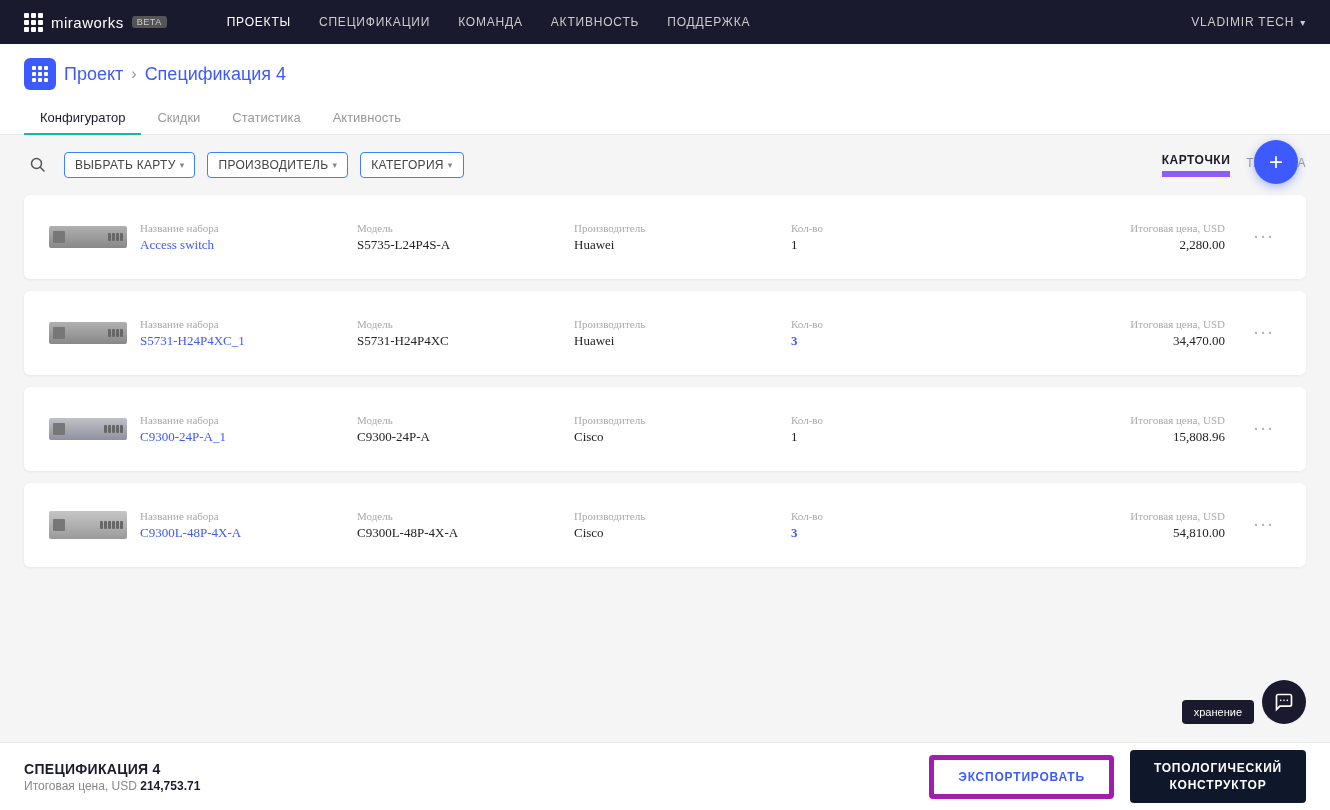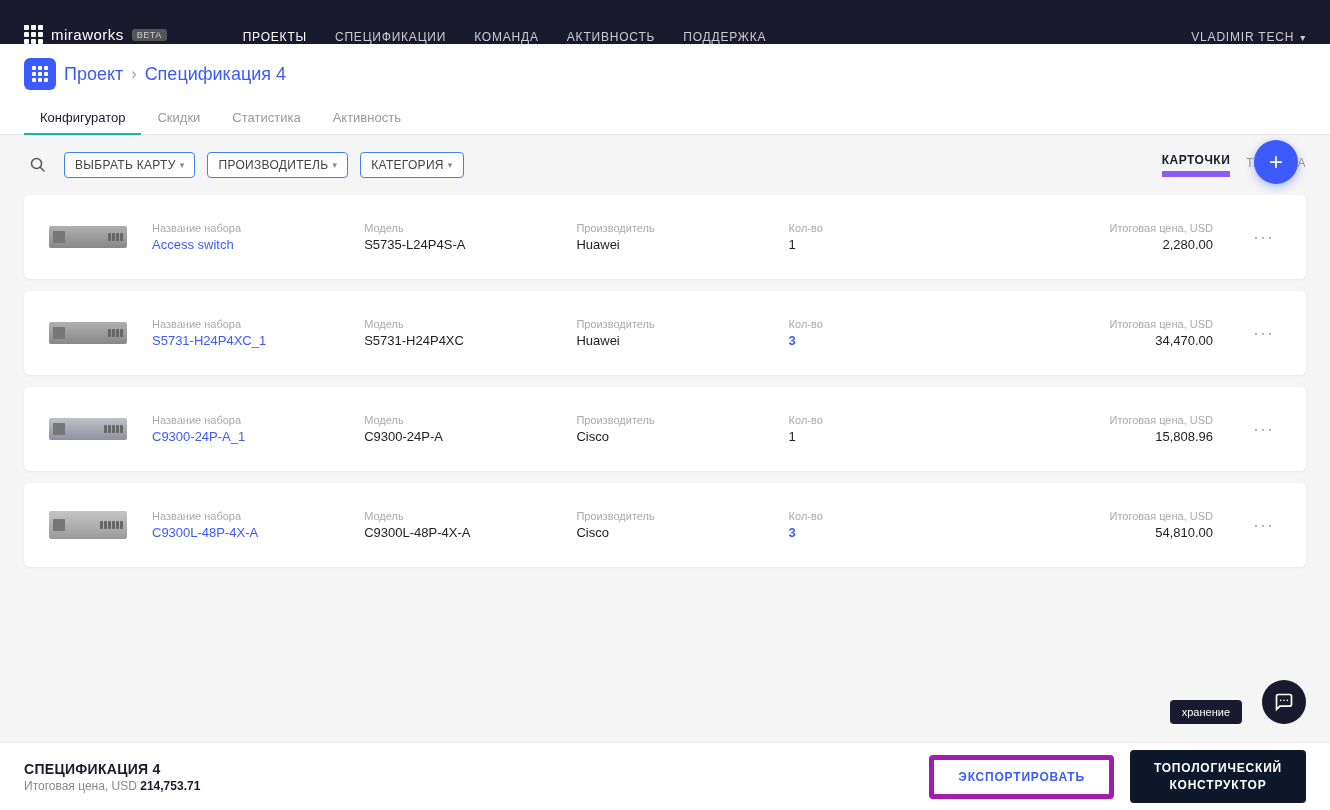--- a/index.html
+++ b/index.html
@@ -3,23 +3,23 @@
   <meta charset="utf-8">
   <style>
     * { box-sizing: border-box; margin: 0; padding: 0; }
     body { font-family: -apple-system, BlinkMacSystemFont, 'Segoe UI', Arial, sans-serif; background: #f5f5f5; min-height: 810px; }
 
     
     .topnav {
       background: #1a1a2e;
       height: 44px;
       display: flex;
-      align-items: flex-end;
+      align-items: center;
       padding: 0 24px;
-      gap: 44px;
+      gap: 28px;
     }
     .topnav-logo {
       display: flex;
       align-items: center;
       gap: 8px;
       color: #fff;
       font-size: 15px;
       font-weight: 500;
       letter-spacing: 0.5px;
     }
@@ -181,22 +181,23 @@
     }
 
     
     .card {
       background: #fff;
       border-radius: 6px;
       margin-bottom: 12px;
       padding: 20px 24px;
       display: flex;
       align-items: center;
-      gap: 24px;
+      gap: 12px;
       box-shadow: 0 1px 3px rgba(0,0,0,0.06);
+      font-family: Liberation Serif, serif;
     }
     .card-image {
       width: 80px;
       min-width: 80px;
       height: 44px;
       display: flex;
       align-items: center;
       justify-content: center;
     }
     .device-img {
@@ -306,21 +307,21 @@
       color: #fff;
       font-size: 18px;
       cursor: pointer;
       z-index: 100;
     }
 
     
     .save-toast {
       position: fixed;
       bottom: 86px;
-      right: 88px;
+      right: 76px;
       background: #1a1a2e;
       color: #fff;
       font-size: 11px;
       padding: 6px 12px;
       border-radius: 4px;
       z-index: 99;
     }
 
     
     .bottombar {

